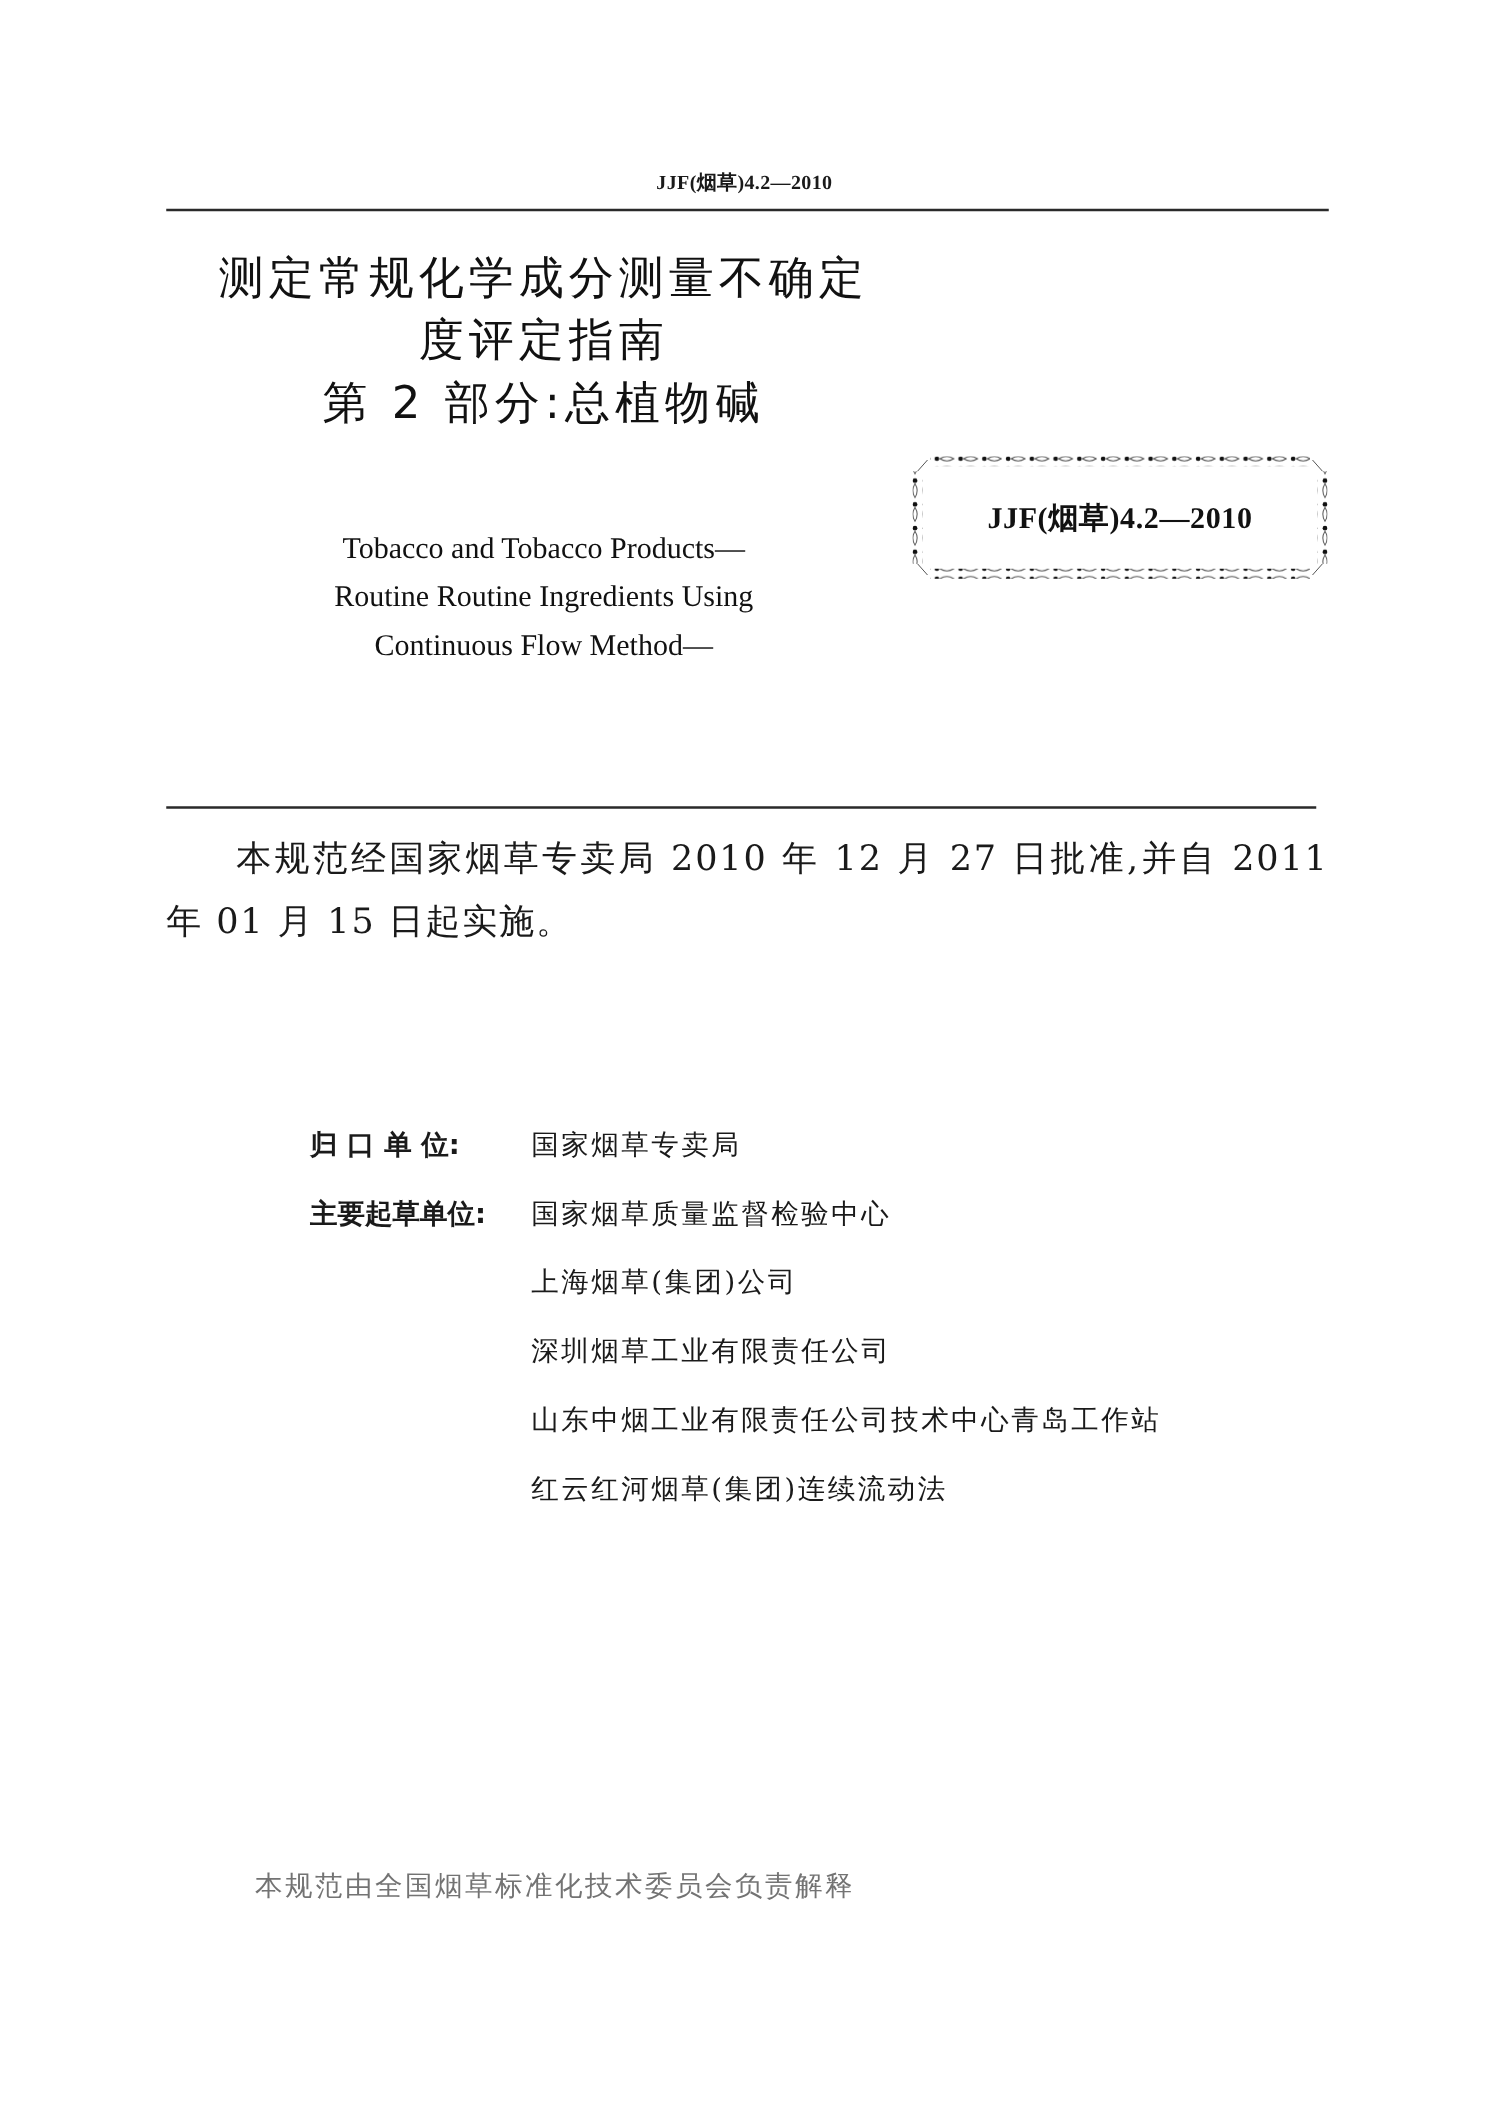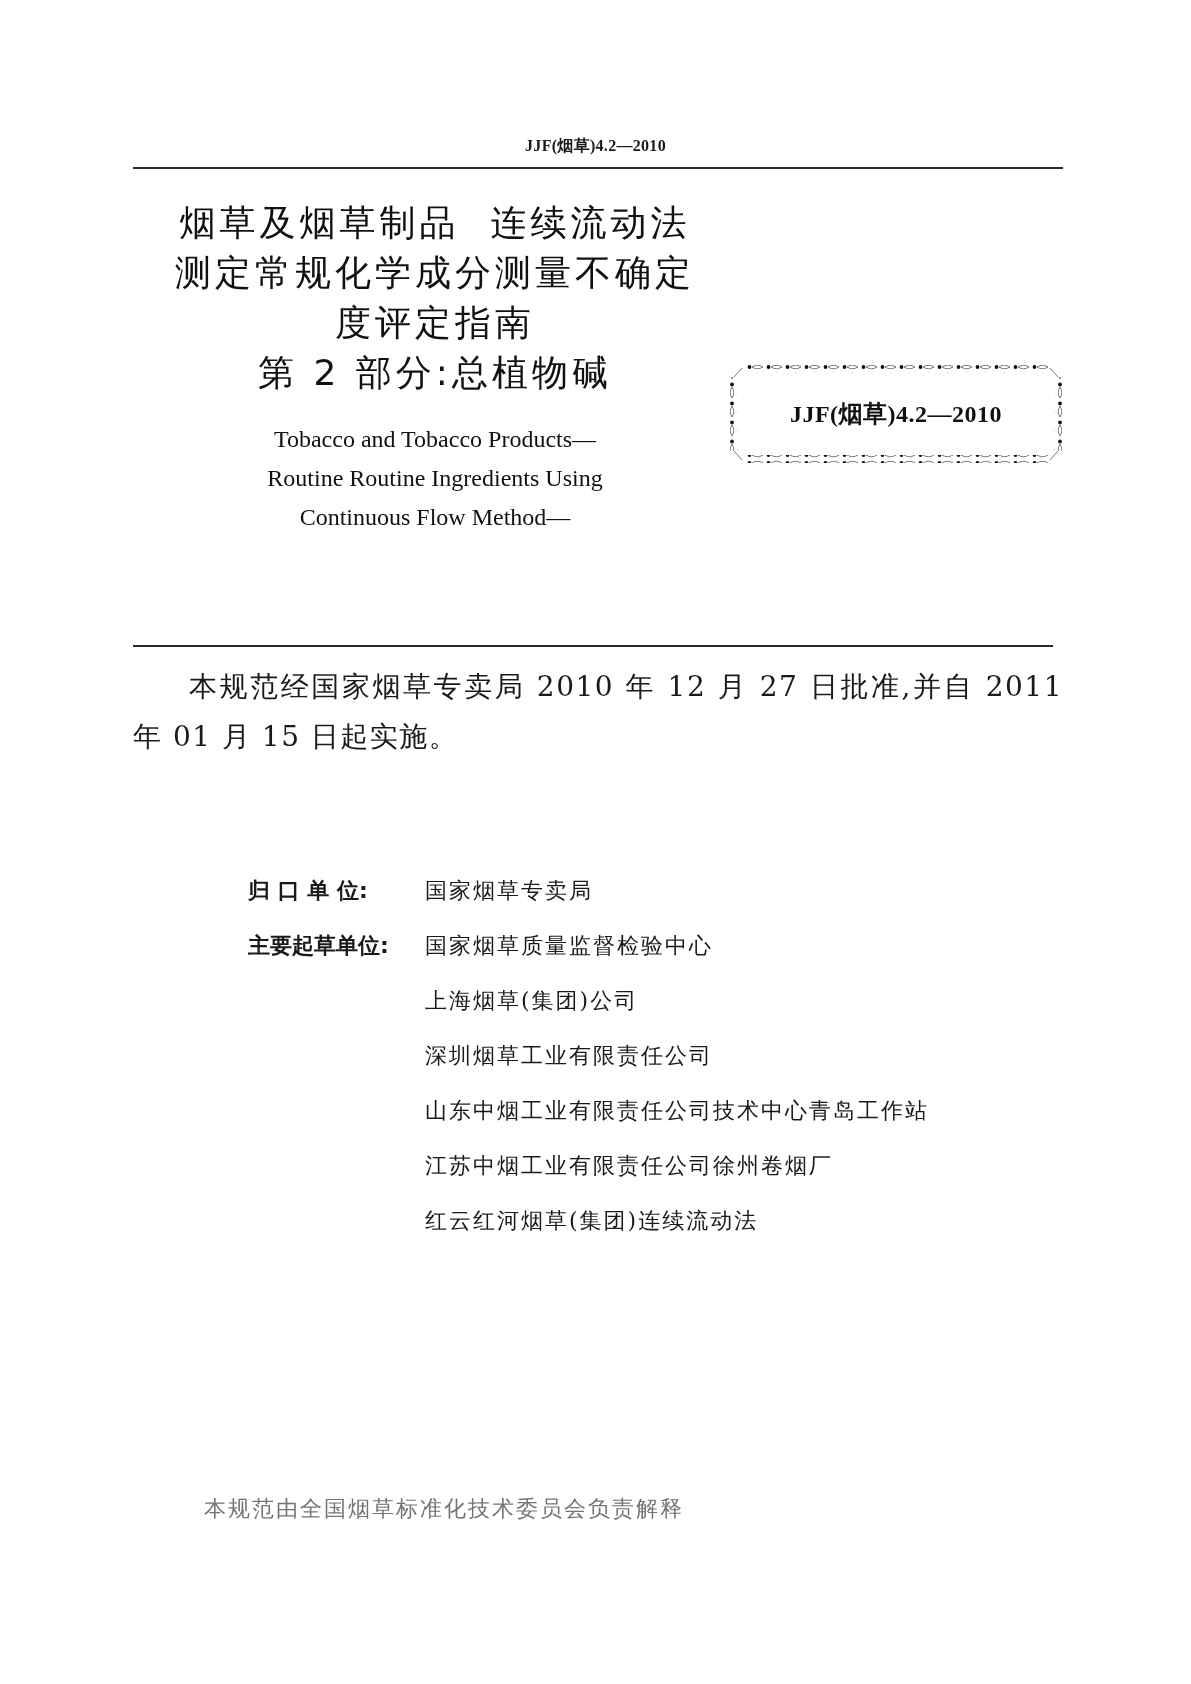--- a/index.html
+++ b/index.html
@@ -91,21 +91,21 @@
 
     
     .units {
       left: 248px; top: 876px; width: 820px;
       font-size: 22px;
       color: #1a1a1a;
     }
     .unit-row {
       display: flex;
       height: 55px;
-      align-items: flex-start;
+      align-items: flex-end;
     }
     .unit-label {
       width: 177px;
       font-family: "DejaVu Sans", sans-serif;
       font-weight: bold;
       font-size: 22px;
       white-space: pre;
       letter-spacing: 0px;
     }
     .unit-value {
@@ -122,21 +122,20 @@
       color: #737373;
     }
   </style>
 </head>
 <body>
 
 <div class="abs running-header">JJF(烟草)4.2—2010</div>
 <div class="abs rule-top"></div>
 
 <div class="abs cn-title">
-  <span class="line">烟草及烟草制品  连续流动法</span>
   <span class="line">测定常规化学成分测量不确定</span>
   <span class="line">度评定指南</span>
   <span class="line">第 2 部分:总植物碱</span>
 </div>
 
 <div class="abs code-box">
   <svg width="336" height="102" viewBox="0 0 336 102">
     <defs>
       <pattern id="hpat" x="0" y="0" width="19" height="8" patternUnits="userSpaceOnUse">
         <circle cx="2.5" cy="4" r="1.9" fill="#111"></circle>
@@ -185,21 +184,17 @@
   <div class="unit-row">
     <span class="unit-label"></span>
     <span class="unit-value">深圳烟草工业有限责任公司</span>
   </div>
   <div class="unit-row">
     <span class="unit-label"></span>
     <span class="unit-value">山东中烟工业有限责任公司技术中心青岛工作站</span>
   </div>
   <div class="unit-row">
     <span class="unit-label"></span>
-    <span class="unit-value">江苏中烟工业有限责任公司徐州卷烟厂</span>
-  </div>
-  <div class="unit-row">
-    <span class="unit-label"></span>
     <span class="unit-value">红云红河烟草(集团)连续流动法</span>
   </div>
 </div>
 
 <div class="abs footer-note">本规范由全国烟草标准化技术委员会负责解释</div>
 
 </body></html>

